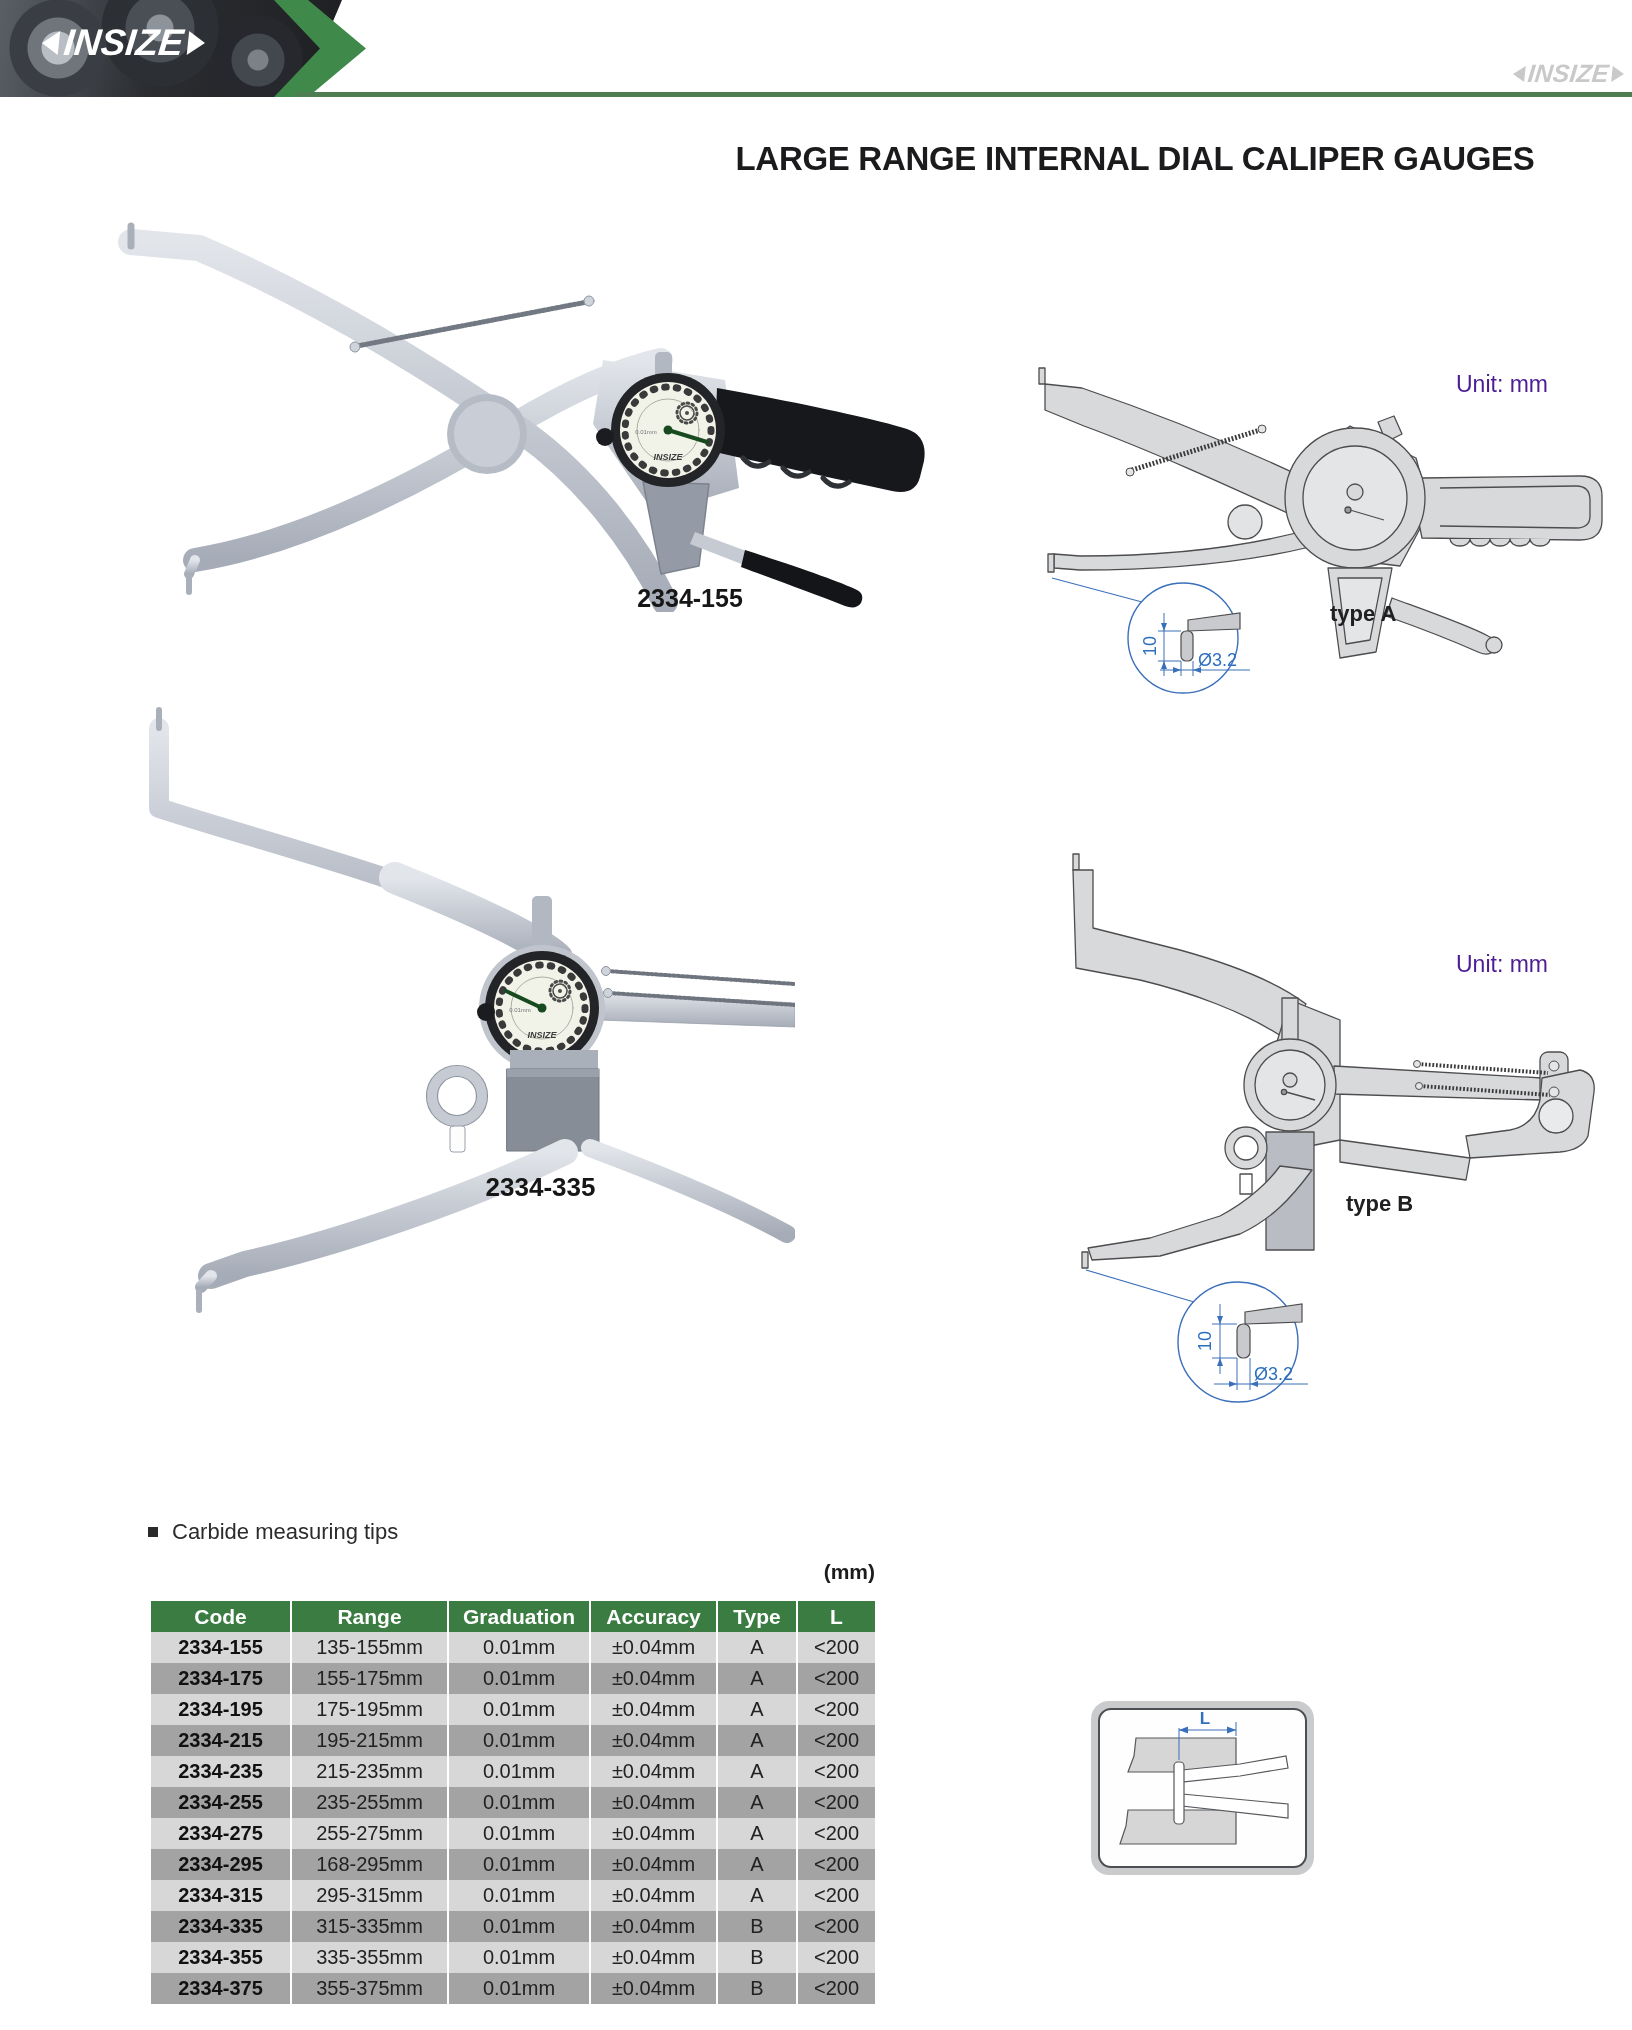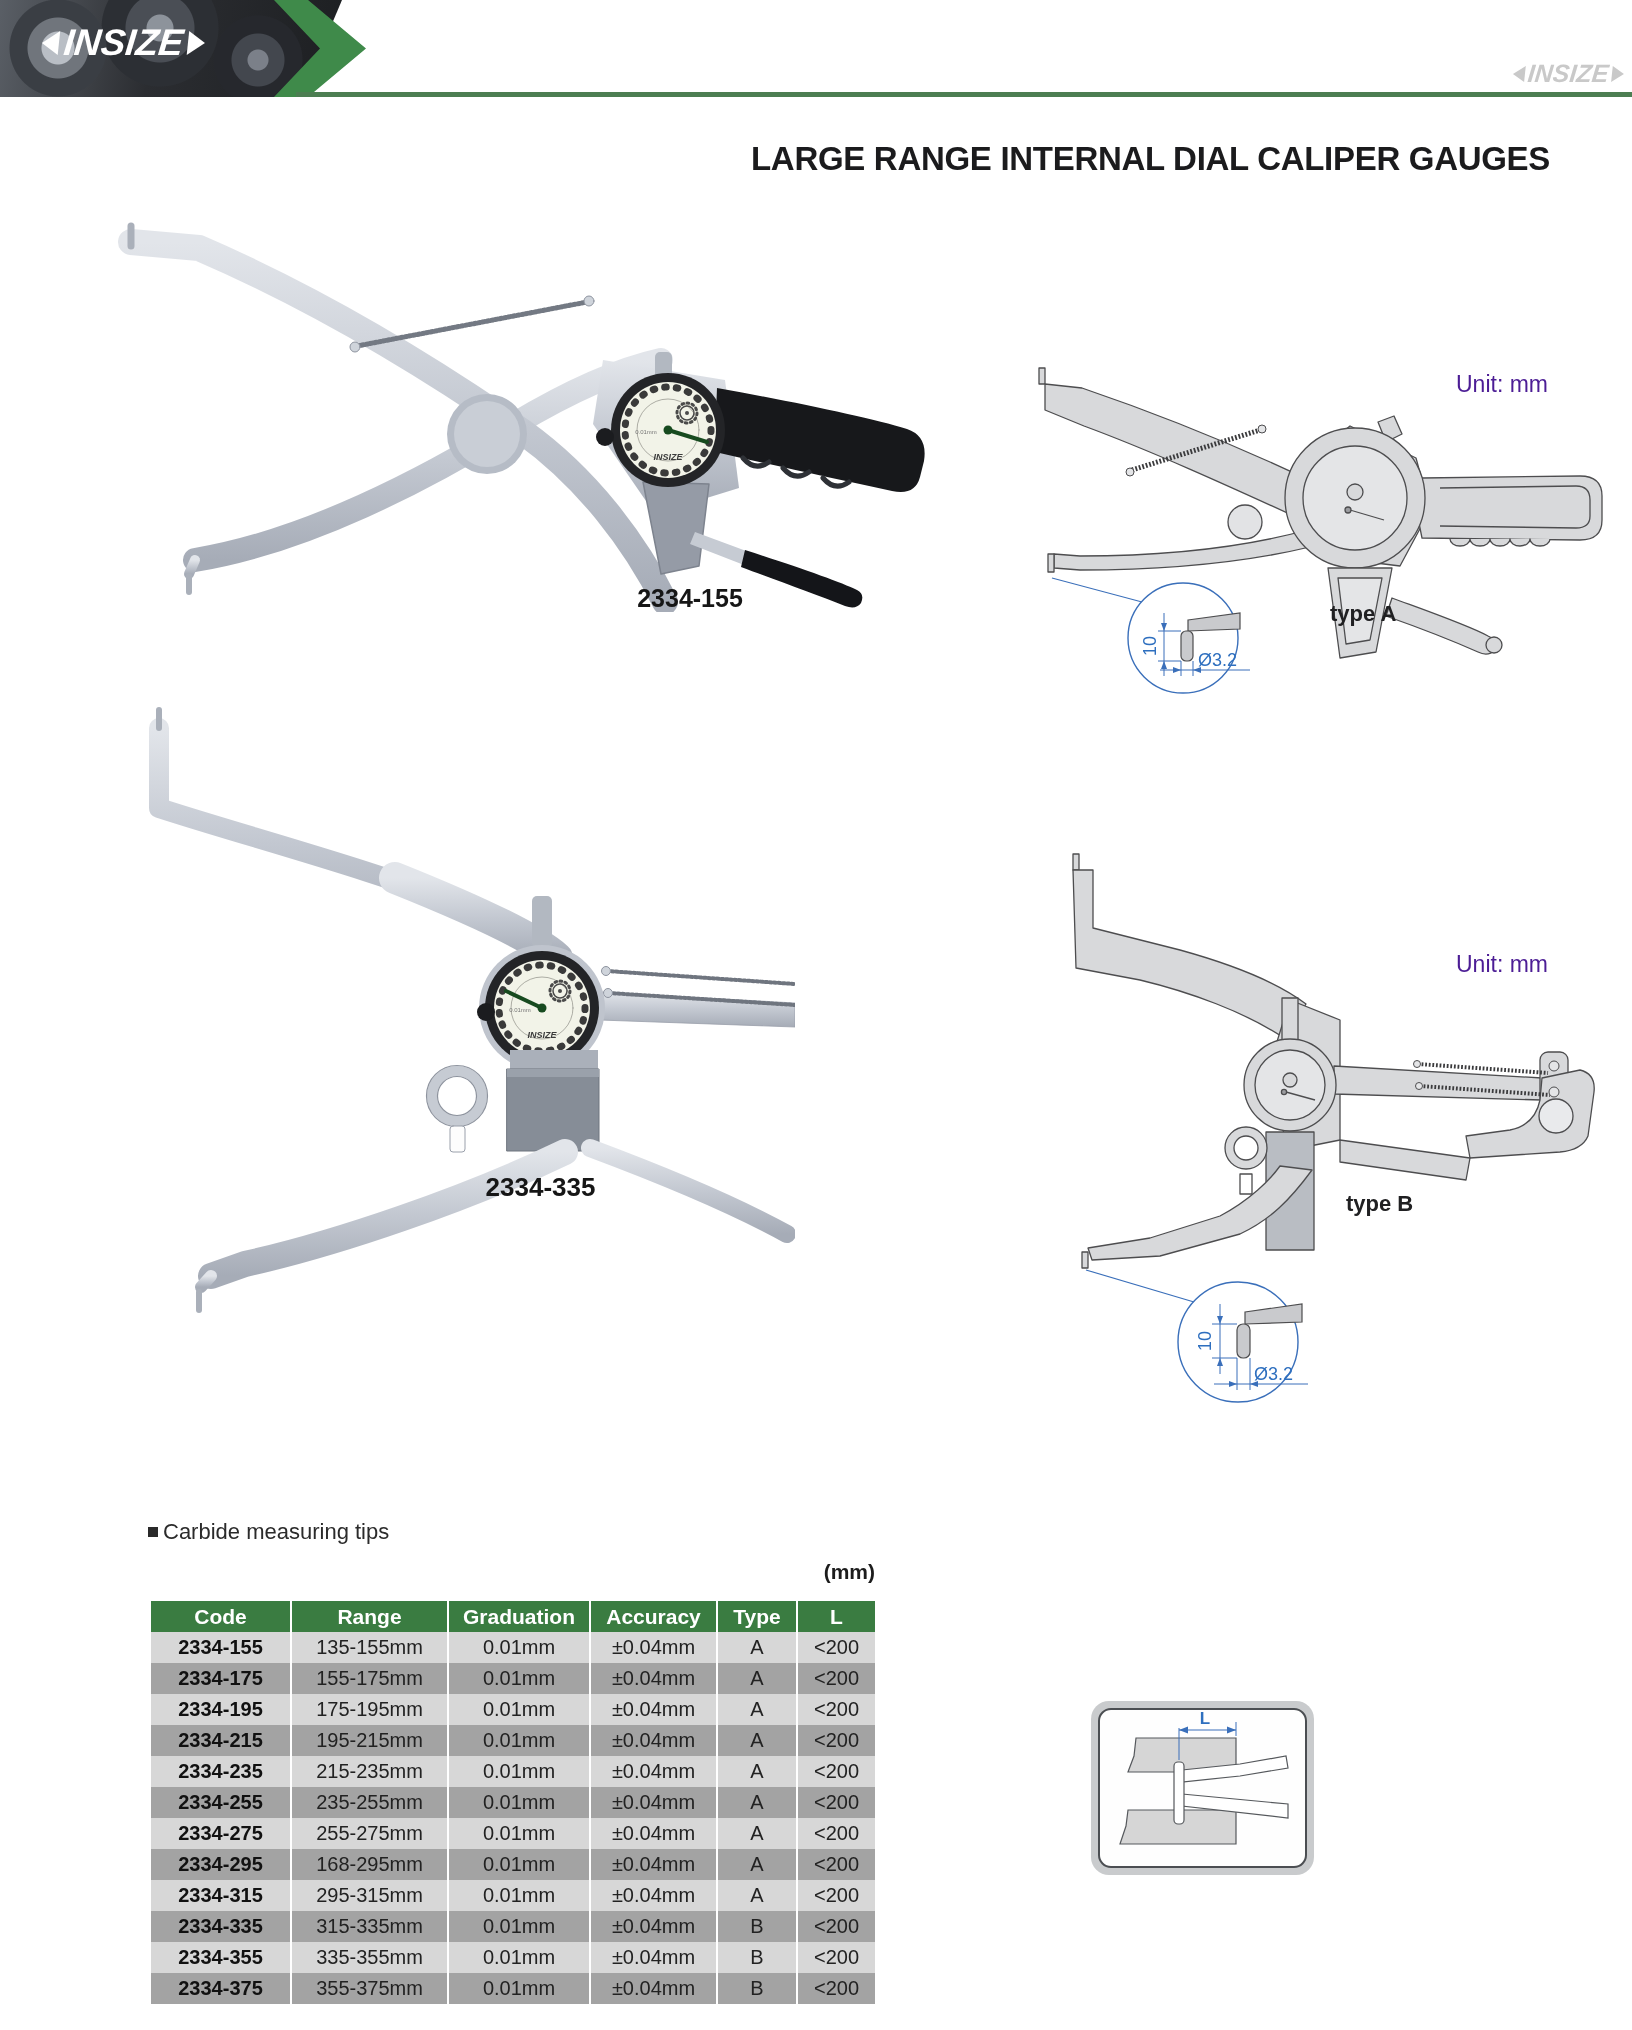--- a/index.html
+++ b/index.html
@@ -21,36 +21,36 @@
   .tri-l{border-right:17px solid #fff;}
   .tri-r{border-left:17px solid #fff;}
   .header-chevron{left:274px;top:0;width:92px;height:97px;background:#3f8a4a;
     clip-path:polygon(0 0,37% 0,100% 50%,37% 100%,0 100%,50% 50%);}
   .top-rule{left:296px;top:92px;width:1336px;height:5px;background:#4c7e52;}
   .watermark{right:8px;top:61px;display:flex;align-items:center;gap:3px;transform:skewX(-6deg);}
   .watermark .txt{color:#c9c9c9;font-size:25px;font-weight:800;font-style:italic;line-height:1;}
   .tri-sm-l{width:0;height:0;border-top:8px solid transparent;border-bottom:8px solid transparent;border-right:12px solid #c9c9c9;}
   .tri-sm-r{width:0;height:0;border-top:8px solid transparent;border-bottom:8px solid transparent;border-left:12px solid #c9c9c9;}
 
-  .page-title{left:720px;top:140px;width:830px;text-align:right;font-size:33px;font-weight:bold;
+  .page-title{left:720px;top:140px;width:830px;text-align:center;font-size:33px;font-weight:bold;
     color:#1b1b1d;letter-spacing:-0.3px;}
 
   .product-label{font-weight:bold;color:#161616;text-align:center;}
   .lbl-155{left:620px;top:584px;width:140px;font-size:25px;}
   .lbl-335{left:468px;top:1172px;width:145px;font-size:26px;}
 
   .blue-note{color:#4c1d95;font-size:23px;}
   .unit-a{left:1456px;top:371px;}
   .unit-b{left:1456px;top:951px;}
   .type-label{font-size:22px;font-weight:bold;color:#202022;width:120px;}
   .type-a{left:1330px;top:601px;}
   .type-b{left:1346px;top:1191px;}
 
   
-  .feature{left:148px;top:1519px;display:flex;align-items:flex-start;gap:5px;}
+  .feature{left:148px;top:1519px;display:flex;align-items:flex-start;gap:14px;}
   .feature .sq{width:10px;height:10px;background:#2a2a2a;margin-top:8px;}
   .feature .txt{font-size:22px;color:#2b2b2b;}
 
   
   .mm-note{left:770px;top:1560px;width:105px;text-align:right;font-size:21px;font-weight:bold;color:#1c1c1c;}
   .spec-table{left:151px;top:1601px;width:724px;text-align:center;}
   .trow{display:grid;grid-template-columns:139px 157px 142px 127px 80px 79px;height:31px;}
   .thead{background:#3a7c41;}
   .cell{display:flex;align-items:center;justify-content:center;font-size:20px;color:#222;
         border-left:2px solid #fff;overflow:hidden;}

